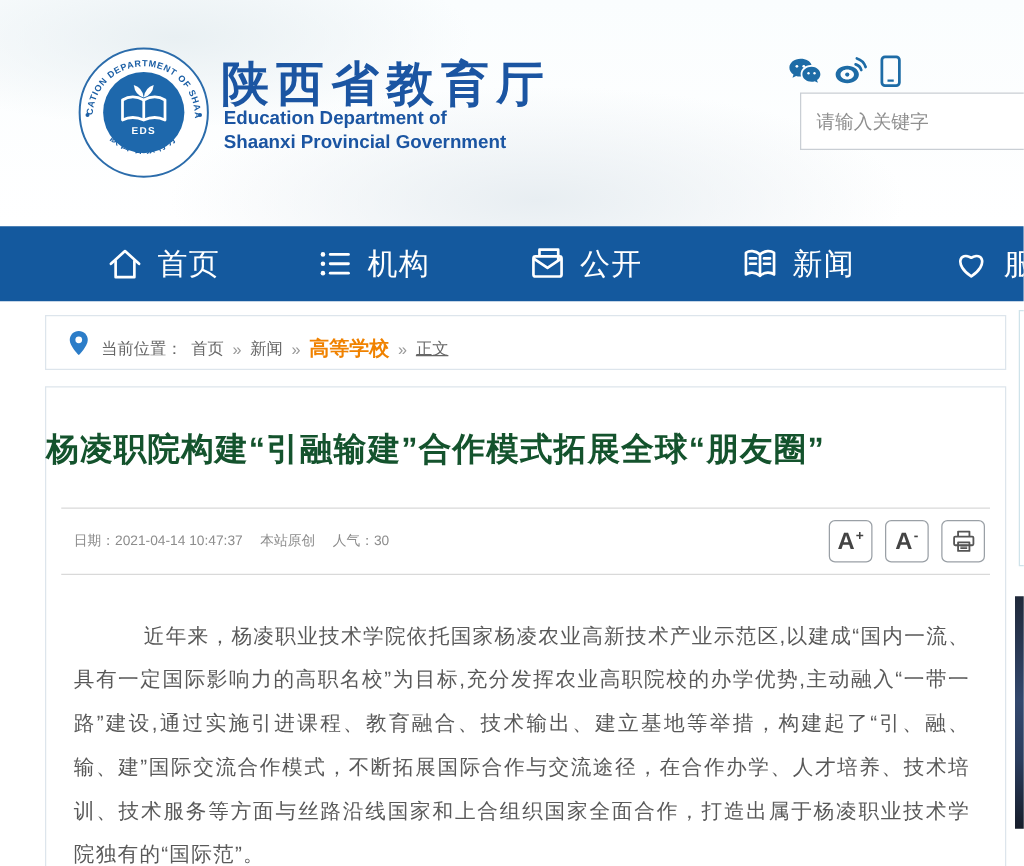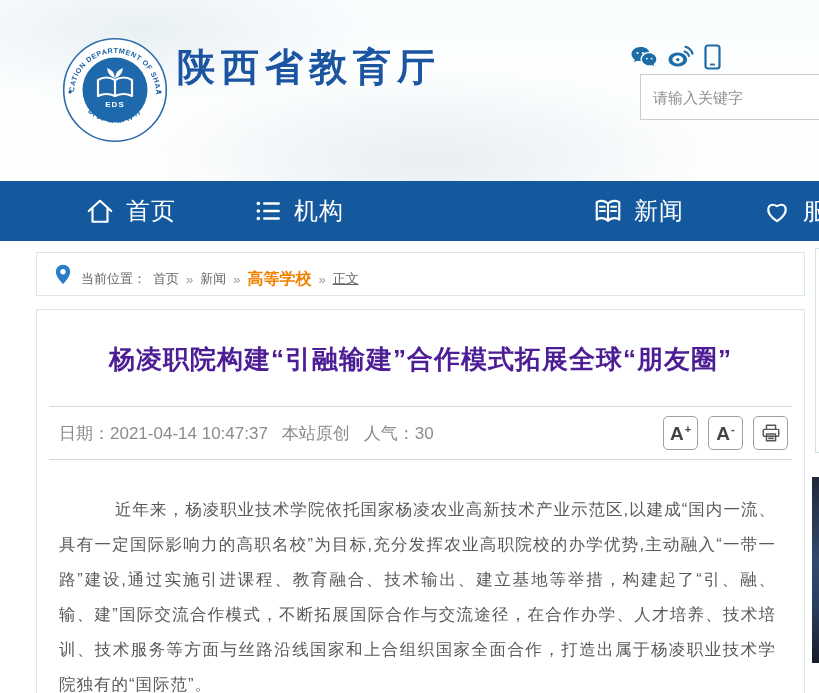--- a/index.html
+++ b/index.html
@@ -40,26 +40,26 @@
   .breadcrumb { display:flex; align-items:center; font-size:13px; color:#666; gap:7px;margin-top:10px; }
   .breadcrumb .sep { color:#999; }
   .crumb { cursor:pointer; }
   .crumb-highlight { font-size:16px; font-weight:bold; color:#f08200; }
   .crumb-current { cursor:default;text-decoration:underline; }
   .breadcrumb-box svg { margin-right:10px; }
 
   
   .article-panel { position:absolute; left:36px; top:309px; width:769px; height:400px;
     background:#fff; border:1px solid #dde5ec; }
-  .article-title { position:absolute; top:32px; left:0; width:100%; text-align:center;
-    font-size:26px; font-weight:bold; color:#4c1d95; letter-spacing:1px; }
+  .article-title { position:absolute; top:32px; left:0; width:100%; text-align:left;
+    font-size:26px; font-weight:bold; color:#14532d; letter-spacing:1px; }
   .meta-bar { position:absolute; top:96px; left:12px; right:12px; height:54px;
     border-top:1px solid #d9d9d9; border-bottom:1px solid #d9d9d9;
     display:flex; justify-content:space-between; align-items:center; }
-  .meta-lines { padding-left:10px; font-size:17px; color:#8c8c8c; line-height:21px; }
+  .meta-lines { padding-left:10px; font-size:11px; color:#8c8c8c; line-height:21px; }
   .meta-lines .gap { display:inline-block; width:14px; }
   .source-link { color:#f5a14b; cursor:pointer; }
   .tools { display:flex; gap:10px; padding-right:4px; }
   .tool-btn { width:35px; height:34px; background:#fff; border:1px solid #9aa0a6; border-radius:5px;
     display:flex; align-items:center; justify-content:center; font-size:19px; font-weight:bold;
     color:#444; cursor:pointer; line-height:1; }
   .tool-btn sup { font-size:11px; font-weight:bold; margin-left:1px; transform:translateY(-4px); }
   .article-body { position:absolute; top:182px; left:22px; right:28px;
     font-size:16.5px; color:#595959; line-height:35px; letter-spacing:1px;
     text-align:justify; text-indent:56px; }
@@ -99,20 +99,24 @@
         </g>
         <g fill="#ffffff">
           <path d="M 0,-12 Q 1,-20 8,-22 Q 7,-14 0,-12 Z"></path>
           <path d="M 0,-12 Q -1,-20 -8,-22 Q -7,-14 0,-12 Z"></path>
         </g>
         <text x="0" y="17" text-anchor="middle" font-size="8" font-weight="bold" fill="#ffffff" letter-spacing="1">EDS</text>
       </svg>
     </div>
 
     <div class="site-title">陕西省教育厅</div>
+    <div class="site-en">
+      <div>Education Department of</div>
+      <div>Shaanxi Provincial Government</div>
+    </div>
 
     <div class="top-icons">
       <svg width="28" height="26" viewBox="0 0 28 26">
         <g fill="#1e6ca6">
           <path d="M10.5 3 C5.5 3 1.5 6.2 1.5 10.1 c0 2.2 1.3 4.2 3.3 5.5 l-0.8 2.6 2.9-1.5 c0.9 0.3 1.9 0.4 3 0.4 0.3 0 0.6 0 0.9 0 -0.2-0.6-0.3-1.3-0.3-2 0-4 3.6-7.2 8-7.2 0.2 0 0.5 0 0.7 0 C18.4 5 14.8 3 10.5 3 Z"></path>
           <path d="M19.3 9.3 c-4.1 0-7.4 2.7-7.4 6 s3.3 6 7.4 6 c0.9 0 1.7-0.1 2.5-0.4 l2.5 1.3-0.7-2.2 c1.6-1.1 2.7-2.8 2.7-4.7 0-3.3-3.3-6-7-6 Z"></path>
         </g>
         <circle cx="7.5" cy="9" r="1.1" fill="#fff"></circle>
         <circle cx="13" cy="9" r="1.1" fill="#fff"></circle>
         <circle cx="16.8" cy="14.6" r="0.95" fill="#fff"></circle>
@@ -156,20 +160,30 @@
             <circle cx="5" cy="14" r="1.7"></circle>
             <circle cx="5" cy="21" r="1.7"></circle>
         </g>
         <g stroke="#fff" stroke-width="2.2" stroke-linecap="round">
           <line x1="10.5" y1="7" x2="24" y2="7"></line>
           <line x1="10.5" y1="14" x2="24" y2="14"></line>
           <line x1="10.5" y1="21" x2="24" y2="21"></line>
         </g>
       </svg>
       <span>机构</span>
+    </div>
+    <div class="nav-item" style="left:423px;">
+      <svg width="30" height="30" viewBox="0 0 28 28">
+        <g fill="none" stroke="#fff" stroke-width="2" stroke-linejoin="round">
+          <path d="M8 8 L8 3.5 L22 3.5 L22 12"></path>
+          <rect x="3.5" y="8.5" width="21" height="15" rx="1.5"></rect>
+          <path d="M3.5 10 L14 17 L24.5 10"></path>
+        </g>
+      </svg>
+      <span>公开</span>
     </div>
     <div class="nav-item" style="left:593px;">
       <svg width="30" height="30" viewBox="0 0 28 28">
         <g fill="none" stroke="#fff" stroke-width="2" stroke-linejoin="round" stroke-linecap="round">
           <path d="M14 7 C10.5 4 6 4 3.5 5.8 L3.5 22 C6 20 10.5 20 14 23 C17.5 20 22 20 24.5 22 L24.5 5.8 C22 4 17.5 4 14 7 Z"></path>
           <path d="M14 7 L14 23"></path>
           <path d="M6.5 10 L11 10 M6.5 14 L11 14 M17 10 L21.5 10 M17 14 L21.5 14"></path>
         </g>
       </svg>
       <span>新闻</span>

